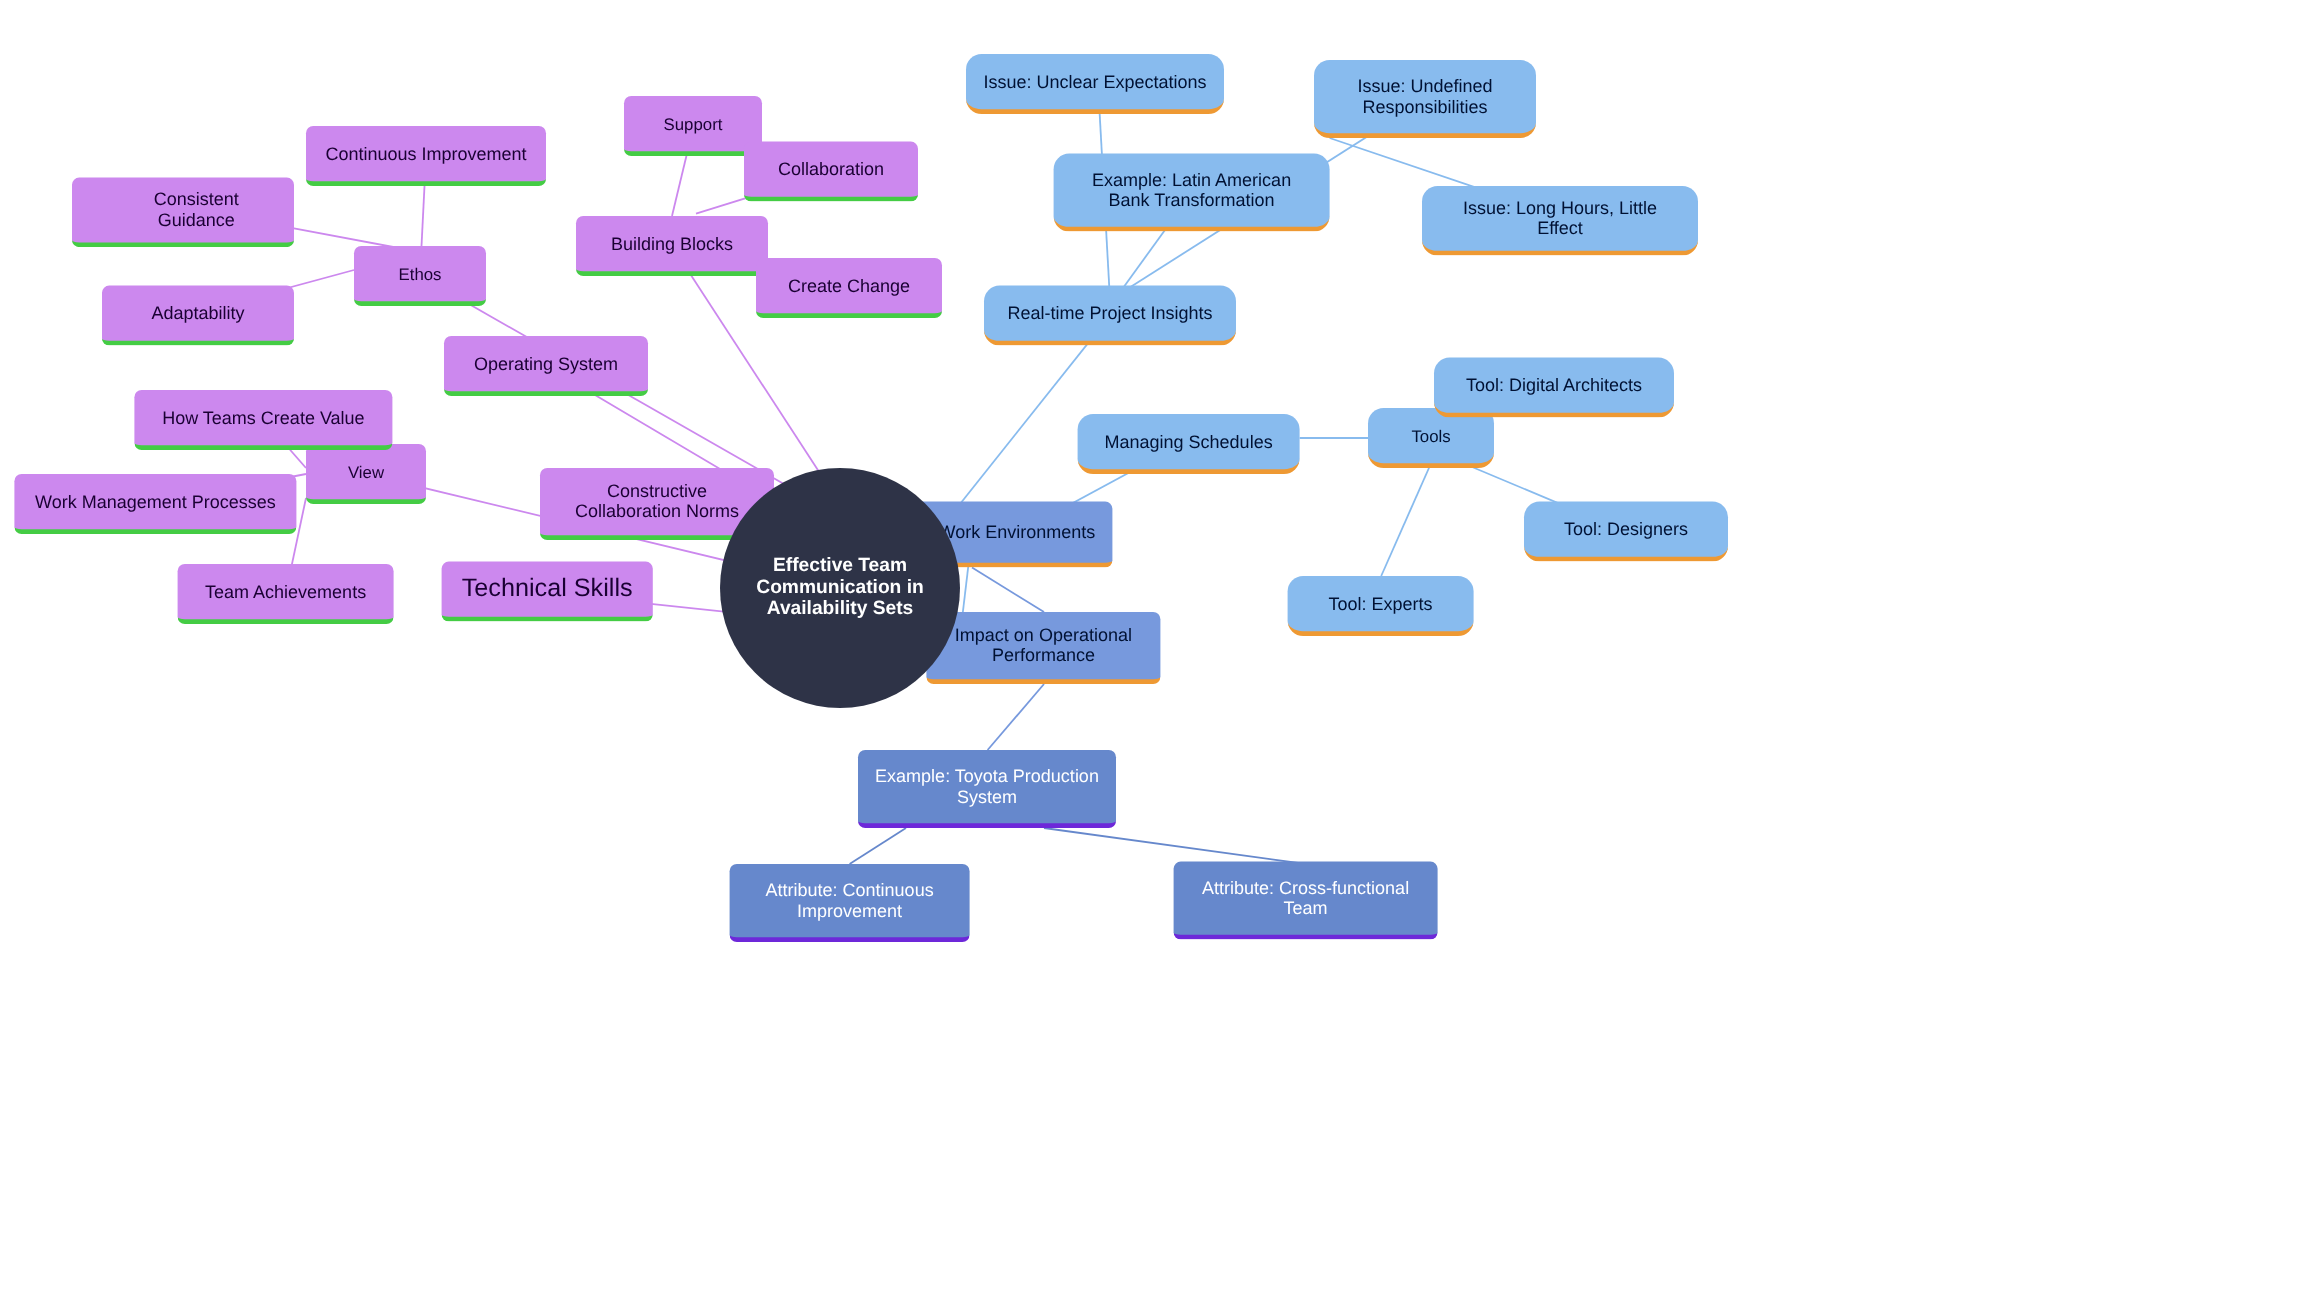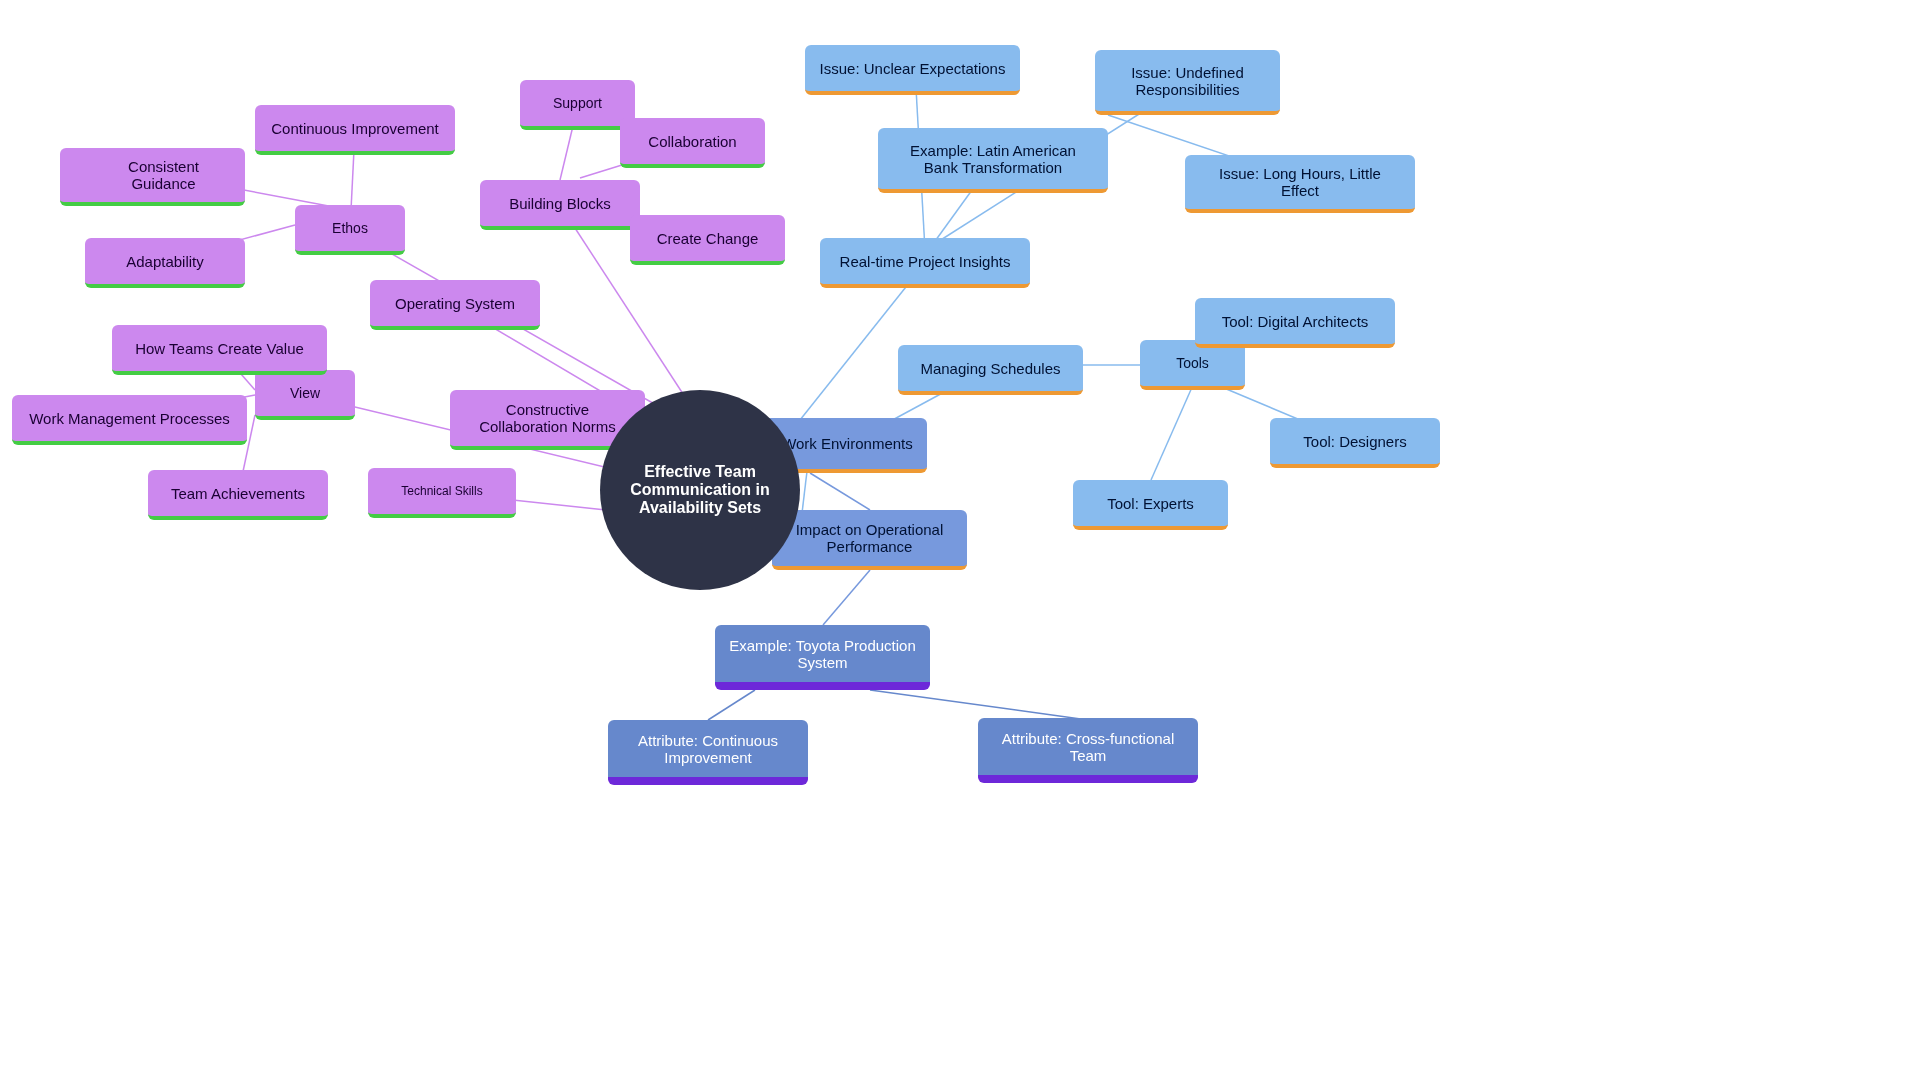--- a/index.html
+++ b/index.html
@@ -50,30 +50,31 @@
     }
     .node-purple {
       background: #cc88ee;
       color: #1a0033;
       border-bottom: 4px solid #44cc44;
     }
     .node-blue-light {
       background: #88bbee;
       color: #001133;
       border-bottom: 4px solid #ee9933;
+      border-radius: 13px;
     }
     .node-blue-medium {
       background: #7799dd;
       color: #001133;
       border-bottom: 4px solid #ee9933;
     }
     .node-blue-dark {
       background: #6688cc;
       color: #ffffff;
-      border-bottom: 8px solid #6d28d9;
+      border-bottom: 4px solid #6d28d9;
     }
   </style>
 </head>
 <body>
 
 <svg id="connections">
 
   <line x1="700" y1="430" x2="350" y2="230" stroke="#cc88ee" stroke-width="1.5"></line>
 
   <line x1="700" y1="420" x2="560" y2="205" stroke="#cc88ee" stroke-width="1.5"></line>
@@ -126,21 +127,21 @@
 
 <div class="node node-center" style="left: 600px; top: 390px;">Effective Team Communication
 in Availability Sets</div>
 
 <div class="node node-purple" style="left: 295px; top: 205px; width: 110px; min-height: 50px; font-size: 14px;">Ethos</div>
 <div class="node node-purple" style="left: 480px; top: 180px; width: 160px; min-height: 50px; font-size: 15px;">Building Blocks</div>
 <div class="node node-purple" style="left: 370px; top: 280px; width: 170px; min-height: 50px; font-size: 15px;">Operating System</div>
 <div class="node node-purple" style="left: 255px; top: 370px; width: 100px; min-height: 50px; font-size: 14px;">View</div>
 <div class="node node-purple" style="left: 450px; top: 390px; width: 195px; min-height: 60px; font-size: 15px;">Constructive Collaboration
 Norms</div>
-<div class="node node-purple" style="left: 368px; top: 468px; width: 148px; min-height: 50px; font-size: 12px;">Technical Skills</div>
+<div class="node node-purple" style="left: 368px; top: 468px; width: 176px; min-height: 50px; font-size: 21px;">Technical Skills</div>
 <div class="node node-purple" style="left: 255px; top: 105px; width: 200px; min-height: 50px; font-size: 15px;">Continuous Improvement</div>
 <div class="node node-purple" style="left: 60px; top: 148px; width: 185px; min-height: 50px; font-size: 15px; padding-left: 36px;">Consistent Guidance</div>
 <div class="node node-purple" style="left: 85px; top: 238px; width: 160px; min-height: 50px; font-size: 15px;">Adaptability</div>
 <div class="node node-purple" style="left: 112px; top: 325px; width: 215px; min-height: 50px; font-size: 15px;">How Teams Create Value</div>
 <div class="node node-purple" style="left: 12px; top: 395px; width: 235px; min-height: 50px; font-size: 15px;">Work Management Processes</div>
 <div class="node node-purple" style="left: 148px; top: 470px; width: 180px; min-height: 50px; font-size: 15px;">Team Achievements</div>
 <div class="node node-purple" style="left: 520px; top: 80px; width: 115px; min-height: 50px; font-size: 14px;">Support</div>
 <div class="node node-purple" style="left: 620px; top: 118px; width: 145px; min-height: 50px; font-size: 15px;">Collaboration</div>
 <div class="node node-purple" style="left: 630px; top: 215px; width: 155px; min-height: 50px; font-size: 15px;">Create Change</div>
 <div class="node node-blue-light" style="left: 820px; top: 238px; width: 210px; min-height: 50px; font-size: 15px;">Real-time Project Insights</div>

